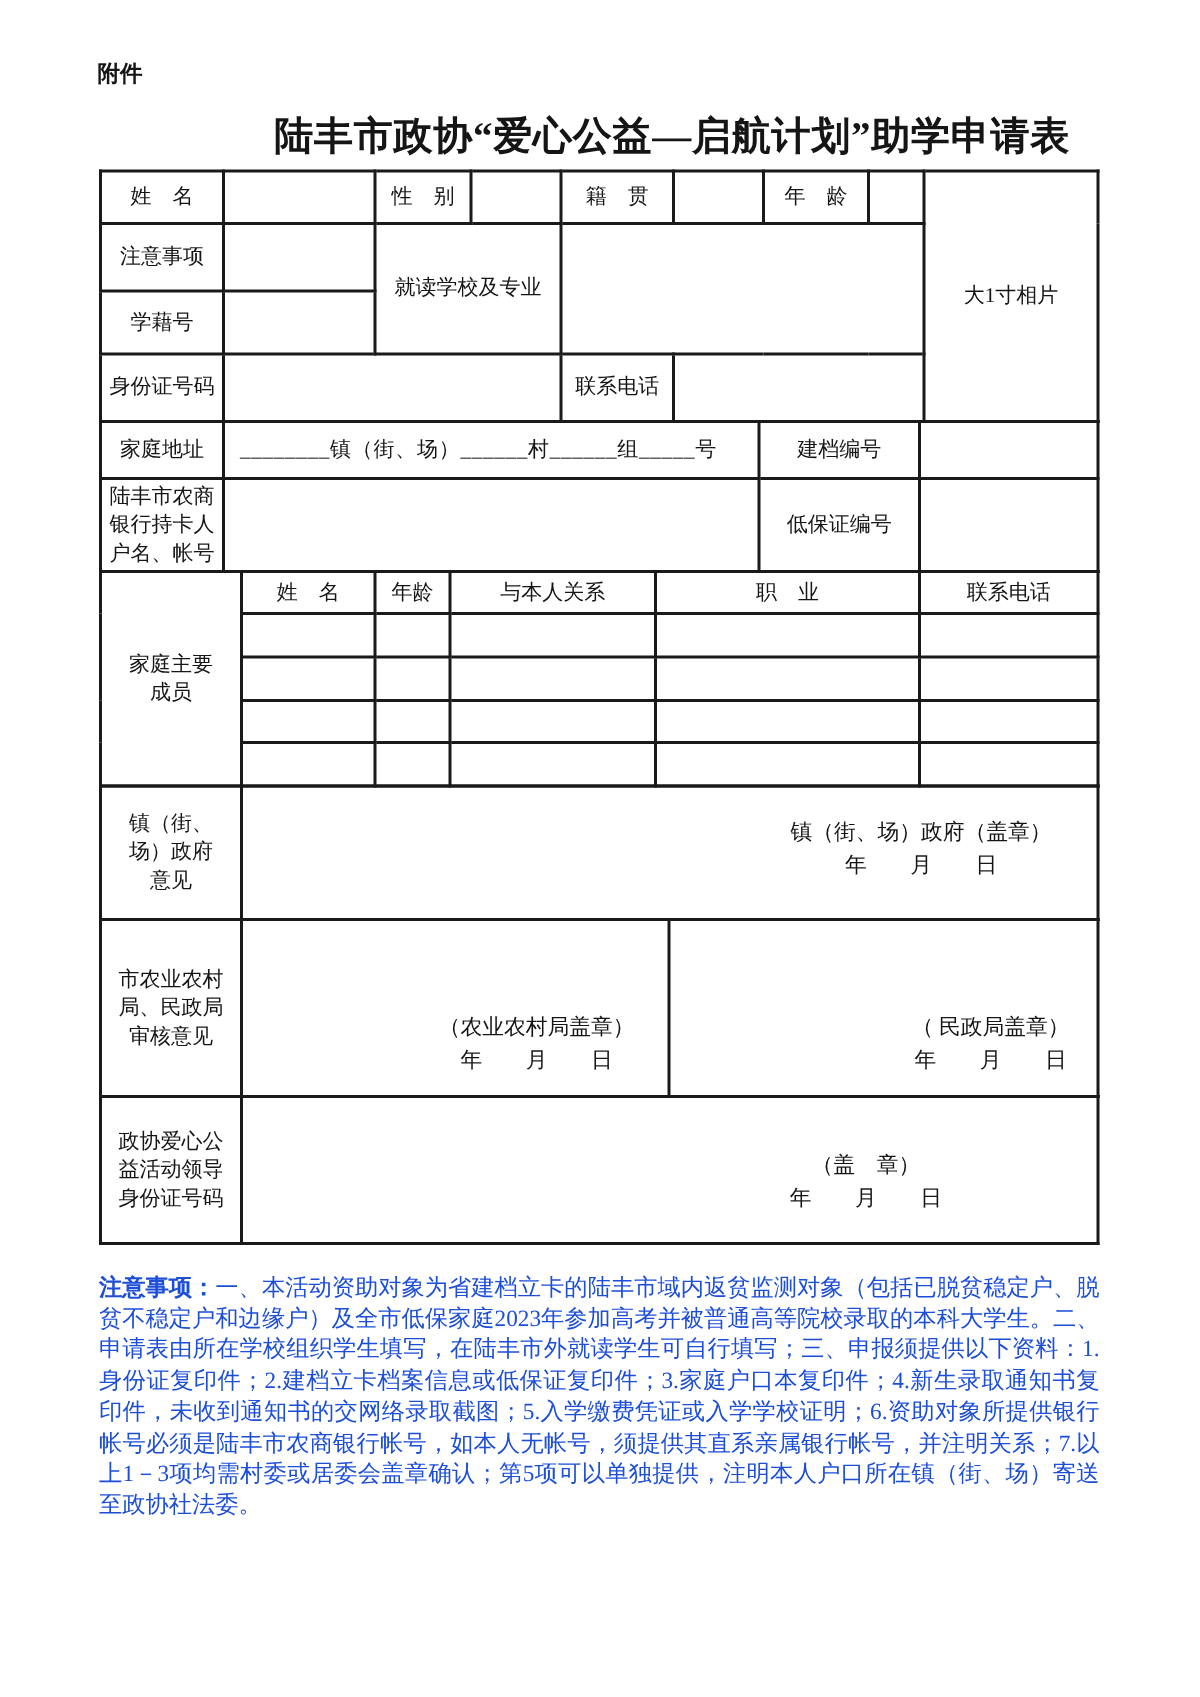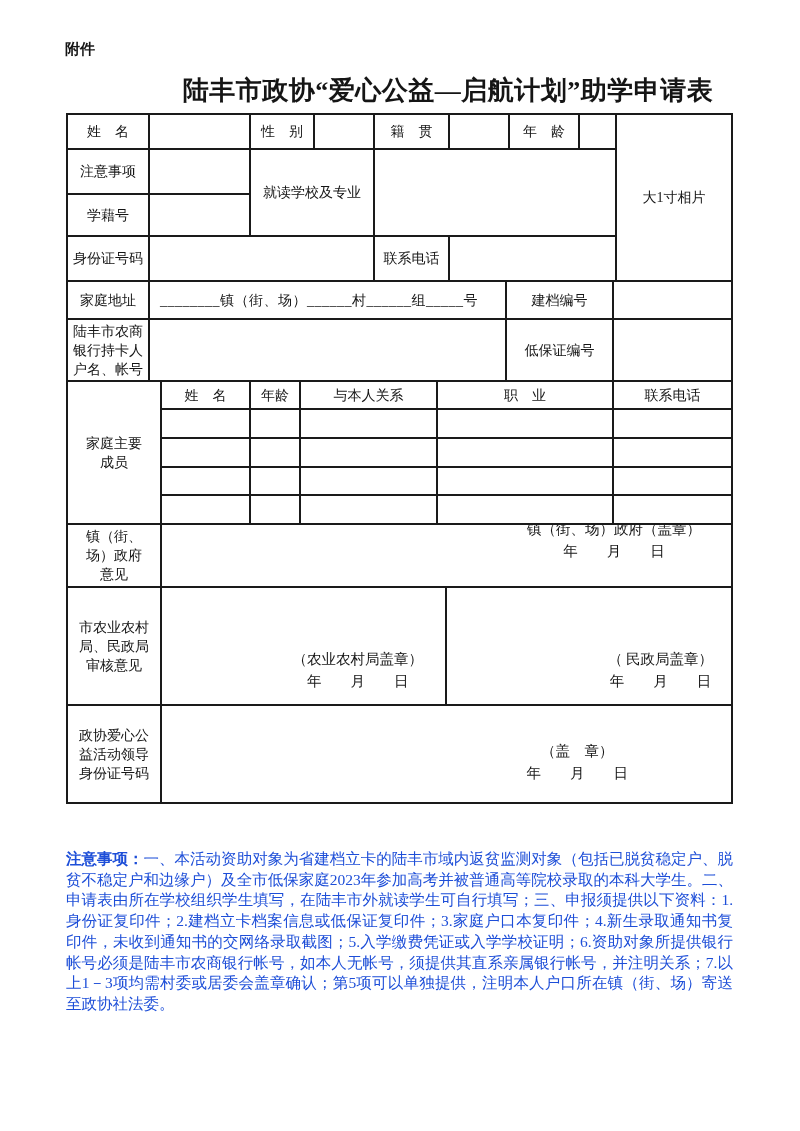--- a/index.html
+++ b/index.html
@@ -205,21 +205,21 @@
       </tr>
     </tbody>
       </table>
 
     <table class="sect">
       <colgroup>
           <col style="width:94px">
           <col style="width:571px">
         </colgroup>
       <tbody>
-          <tr style="height:63px">
+          <tr style="height:89px">
         <td class="lbl">镇（街、
 场）政府
 意见</td>
         <td class="rel">
           <div class="stamp stamp-town">
             <div>镇（街、场）政府（盖章）</div>
             <div>年　　月　　日</div>
           </div>
         </td>
       </tr>

